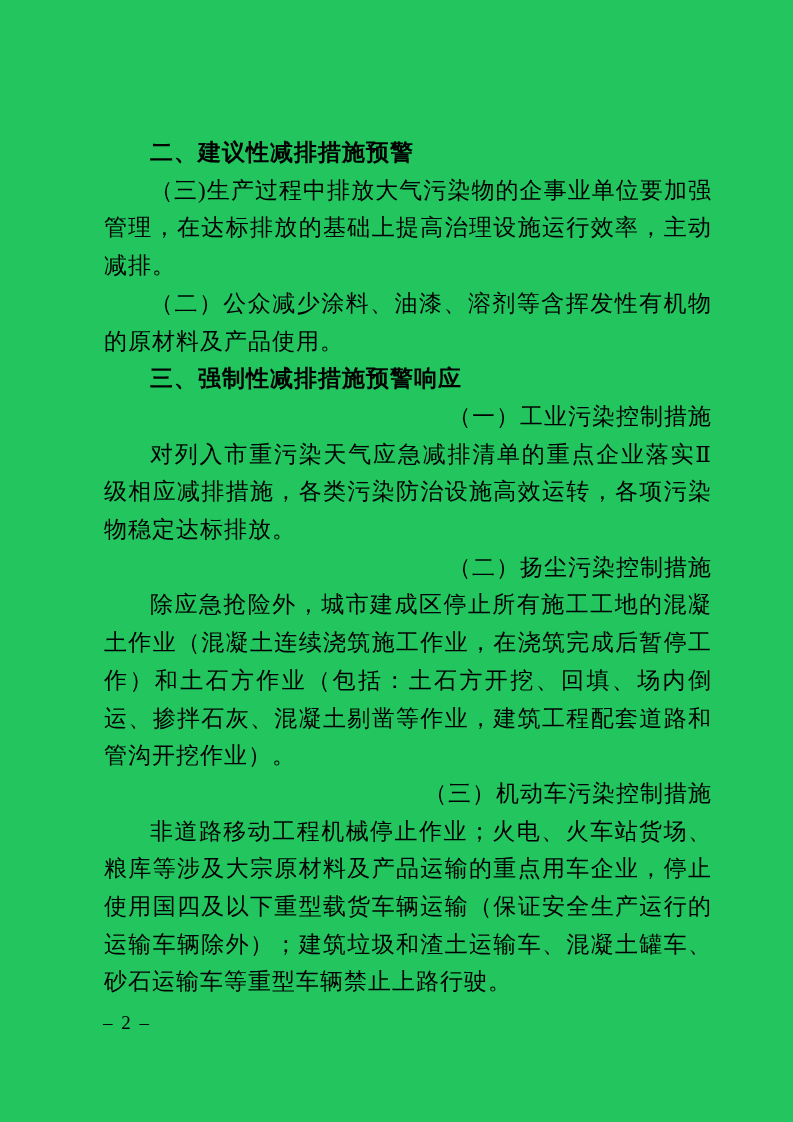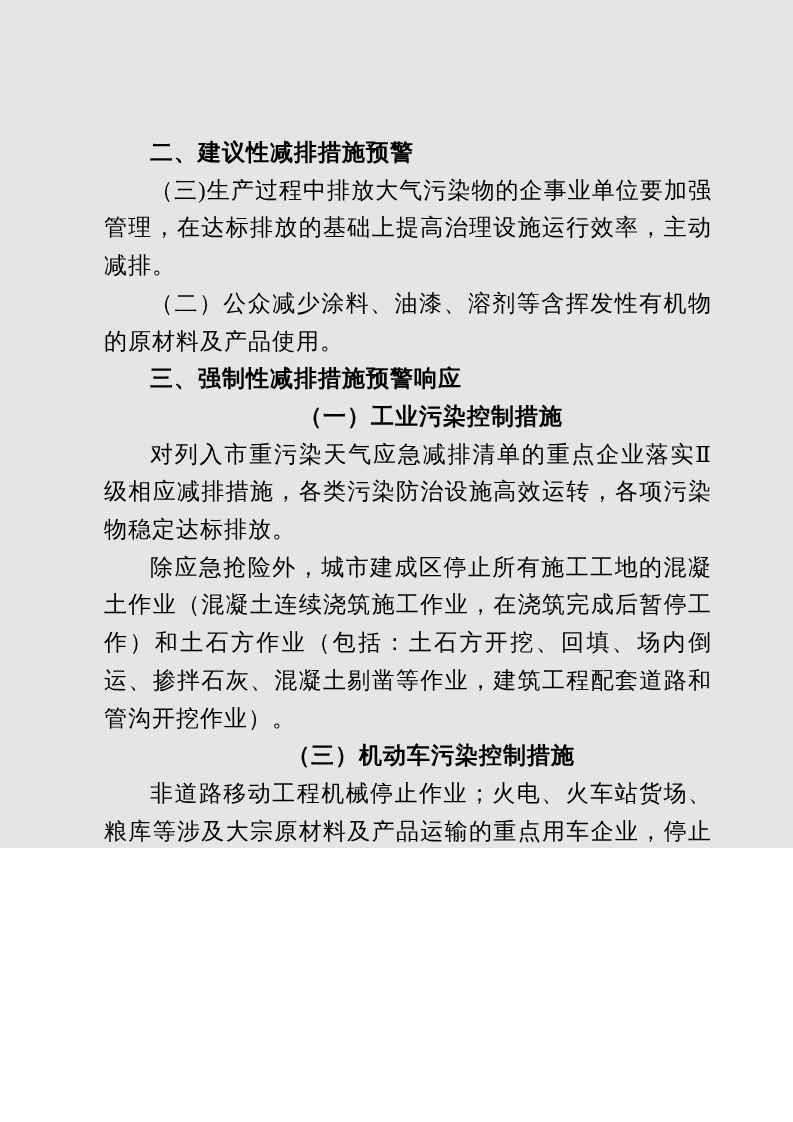--- a/index.html
+++ b/index.html
@@ -3,22 +3,22 @@
 <meta charset="utf-8">
 <style>
   html, body {
     margin: 0;
     padding: 0;
     background: #ffffff;
   }
   .page {
     position: relative;
     width: 793px;
-    height: 848px;
-    background: #e5e5e5;
+    height: 1122px;
+    background: #22c55e;
     color: #000000;
     overflow: hidden;
     font-family: "Liberation Serif", "DejaVu Serif", serif;
   }
   .content {
     position: absolute;
     top: 134px;
     left: 104px;
     width: 608px;
   }
@@ -30,22 +30,21 @@
     text-align: justify;
     text-indent: 2em;
     word-break: break-all;
   }
   .content p.doc-heading {
     font-family: "Liberation Sans", "DejaVu Sans", sans-serif;
     font-weight: bold;
     text-align: left;
   }
   .content p.doc-subhead {
-    text-align: center;
-    font-weight: bold;
+    text-align: right;
   }
   .page-number {
     position: absolute;
     left: 103px;
     top: 1012px;
     font-size: 19px;
     letter-spacing: 2px;
     font-family: "Liberation Serif", "DejaVu Serif", serif;
     color: #000000;
   }
@@ -54,19 +53,20 @@
 <body>
 
 <div class="page">
   <div class="content">
     <p class="doc-heading">二、建议性减排措施预警</p>
     <p class="doc-para">（三)生产过程中排放大气污染物的企事业单位要加强管理，在达标排放的基础上提高治理设施运行效率，主动减排。</p>
     <p class="doc-para">（二）公众减少涂料、油漆、溶剂等含挥发性有机物的原材料及产品使用。</p>
     <p class="doc-heading">三、强制性减排措施预警响应</p>
     <p class="doc-subhead">（一）工业污染控制措施</p>
     <p class="doc-para">对列入市重污染天气应急减排清单的重点企业落实Ⅱ级相应减排措施，各类污染防治设施高效运转，各项污染物稳定达标排放。</p>
+    <p class="doc-subhead">（二）扬尘污染控制措施</p>
     <p class="doc-para">除应急抢险外，城市建成区停止所有施工工地的混凝土作业（混凝土连续浇筑施工作业，在浇筑完成后暂停工作）和土石方作业（包括：土石方开挖、回填、场内倒运、掺拌石灰、混凝土剔凿等作业，建筑工程配套道路和管沟开挖作业）。</p>
     <p class="doc-subhead">（三）机动车污染控制措施</p>
     <p class="doc-para">非道路移动工程机械停止作业；火电、火车站货场、粮库等涉及大宗原材料及产品运输的重点用车企业，停止使用国四及以下重型载货车辆运输（保证安全生产运行的运输车辆除外）；建筑垃圾和渣土运输车、混凝土罐车、砂石运输车等重型车辆禁止上路行驶。</p>
   </div>
 
   <div class="page-number">– 2 –</div>
 </div>
 
 </body></html>

